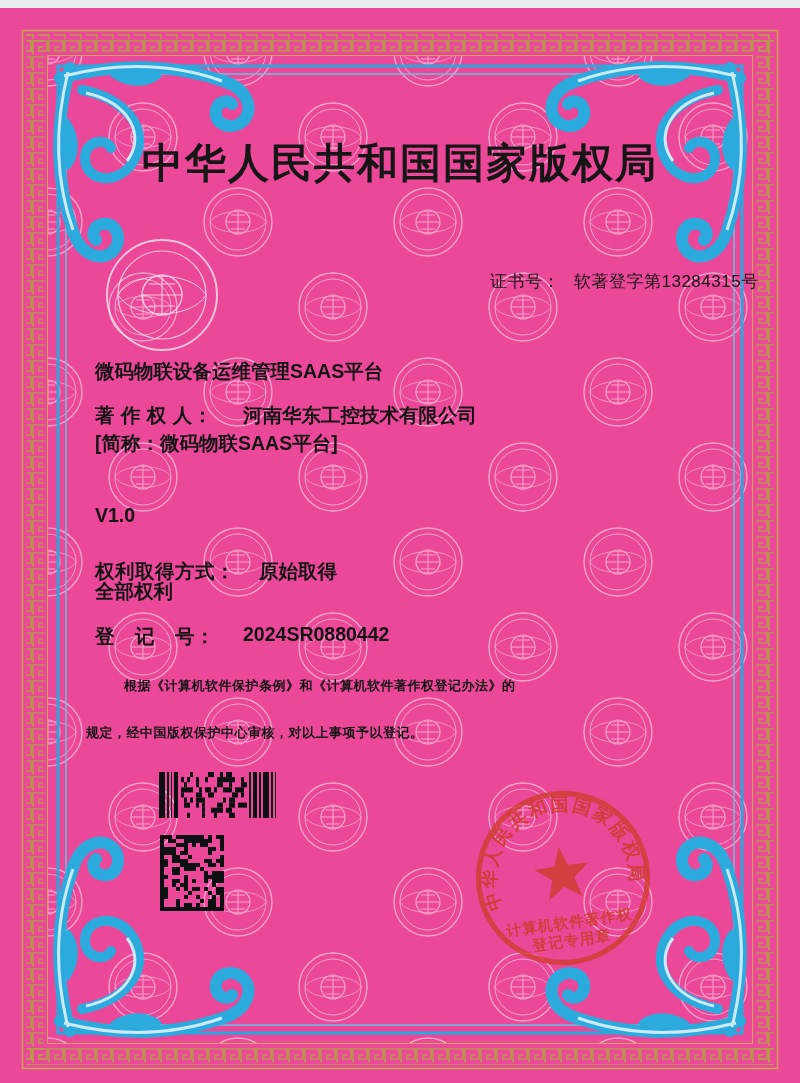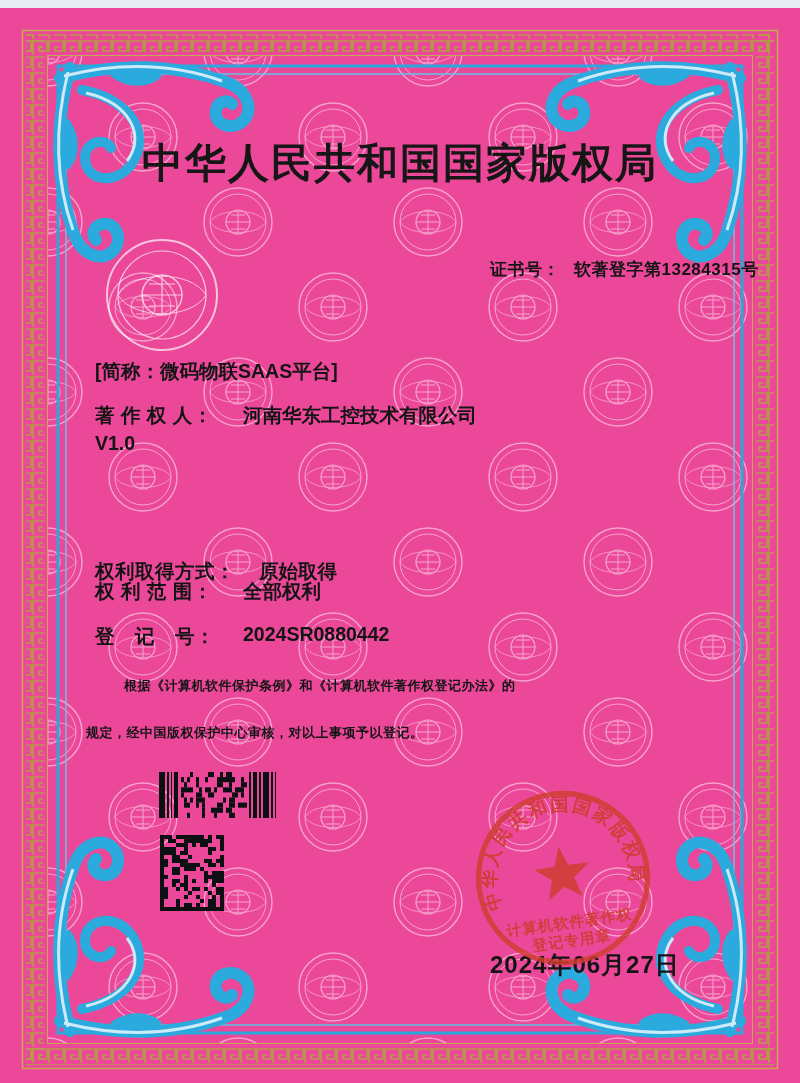--- a/index.html
+++ b/index.html
@@ -7,21 +7,21 @@
     position:relative;width:800px;height:1083px;margin:8px auto;
     background:#ec4899;overflow:hidden;
     font-family:"Liberation Sans","DejaVu Sans",sans-serif;color:#141414;
   }
   .decor{position:absolute;inset:0;z-index:0;pointer-events:none;}
   .content{position:absolute;inset:0;z-index:2;}
   .title{position:absolute;left:0;right:0;text-align:center;font-family:"Liberation Serif","DejaVu Serif",serif;
     font-weight:bold;font-size:41px;letter-spacing:2px;color:#161616;}
   .title1{top:128px;}
   .title2{top:186px;}
-  .cert-no{position:absolute;left:490px;top:250px;font-size:17px;font-weight:bold;letter-spacing:.5px;white-space:nowrap;}
+  .cert-no{position:absolute;left:490px;top:262px;font-size:17px;font-weight:normal;letter-spacing:.5px;white-space:nowrap;}
   .cert-no .val{margin-left:14px;}
   .field{position:absolute;left:95px;font-size:19.5px;font-weight:bold;display:flex;}
   .field .label{width:148px;flex:0 0 148px;letter-spacing:.5px;white-space:pre;}
   .field .value{margin-left:0;white-space:pre;}
   .f-software{top:304px;}
   .f-software .value div{line-height:26px;}
   .f-owner{top:394px;}
   .f-acq{top:550px;gap:16px;}
   .f-scope{top:570px;}
   .f-reg{top:615px;}
@@ -102,37 +102,37 @@
         <path d="M15,59 C30,34 88,34 103,59 C88,84 30,84 15,59" stroke-width="1"></path>
       </g>
     </svg>
 
     <div class="cert-no">
       <span class="lbl">证书号：</span><span class="val">软著登字第13284315号</span>
     </div>
 
     <div class="field f-software">
       <div class="value">
+        <div>微码物联设备运维管理SAAS平台</div>
         <div>[简称：微码物联SAAS平台]</div>
         <div>V1.0</div>
       </div>
     </div>
 
     <div class="field f-owner">
       <div class="label">著 作 权 人：</div>
       <div class="value">河南华东工控技术有限公司</div>
     </div>
 
     <div class="field f-acq">
       <div class="label">权利取得方式：</div>
       <div class="value">原始取得</div>
     </div>
 
     <div class="field f-scope">
-      <div class="label">权 利 范 围：</div>
       <div class="value">全部权利</div>
     </div>
 
     <div class="field f-reg">
       <div class="label">登　记　号：</div>
       <div class="value">2024SR0880442</div>
     </div>
 
     <div class="statement st1">根据《计算机软件保护条例》和《计算机软件著作权登记办法》的</div>
     <div class="statement st2">规定，经中国版权保护中心审核，对以上事项予以登记。</div>
@@ -382,21 +382,20 @@
         <rect x="32" y="73" width="4" height="4" fill="#0d1013"></rect>
         <rect x="36" y="73" width="4" height="4" fill="#0d1013"></rect>
         <rect x="40" y="73" width="4" height="4" fill="#0d1013"></rect>
         <rect x="44" y="73" width="4" height="4" fill="#0d1013"></rect>
         <rect x="48" y="73" width="4" height="4" fill="#0d1013"></rect>
         <rect x="52" y="73" width="4" height="4" fill="#0d1013"></rect>
         <rect x="56" y="73" width="4" height="4" fill="#0d1013"></rect>
         <rect x="60" y="73" width="4" height="4" fill="#0d1013"></rect>
       </svg>
 
-    <div class="date">2024年06月27日</div>
   </div>
 
   <div class="seal">
     <svg width="192" height="192" viewBox="0 0 200 200">
       <g fill="none" stroke="#ce3d31">
         <circle cx="100" cy="100" r="88" stroke-width="5.5" opacity="0.9"></circle>
       </g>
       <path id="sealArc" d="M34.2,123.9 A70,70 0 1 1 165.8,123.9" fill="none" stroke="none"></path>
       <text font-size="19" font-weight="bold" fill="#ce3d31" letter-spacing="2.5" font-family="Liberation Serif, DejaVu Serif, serif">
         <textPath href="#sealArc" startOffset="2">中华人民共和国国家版权局</textPath>

